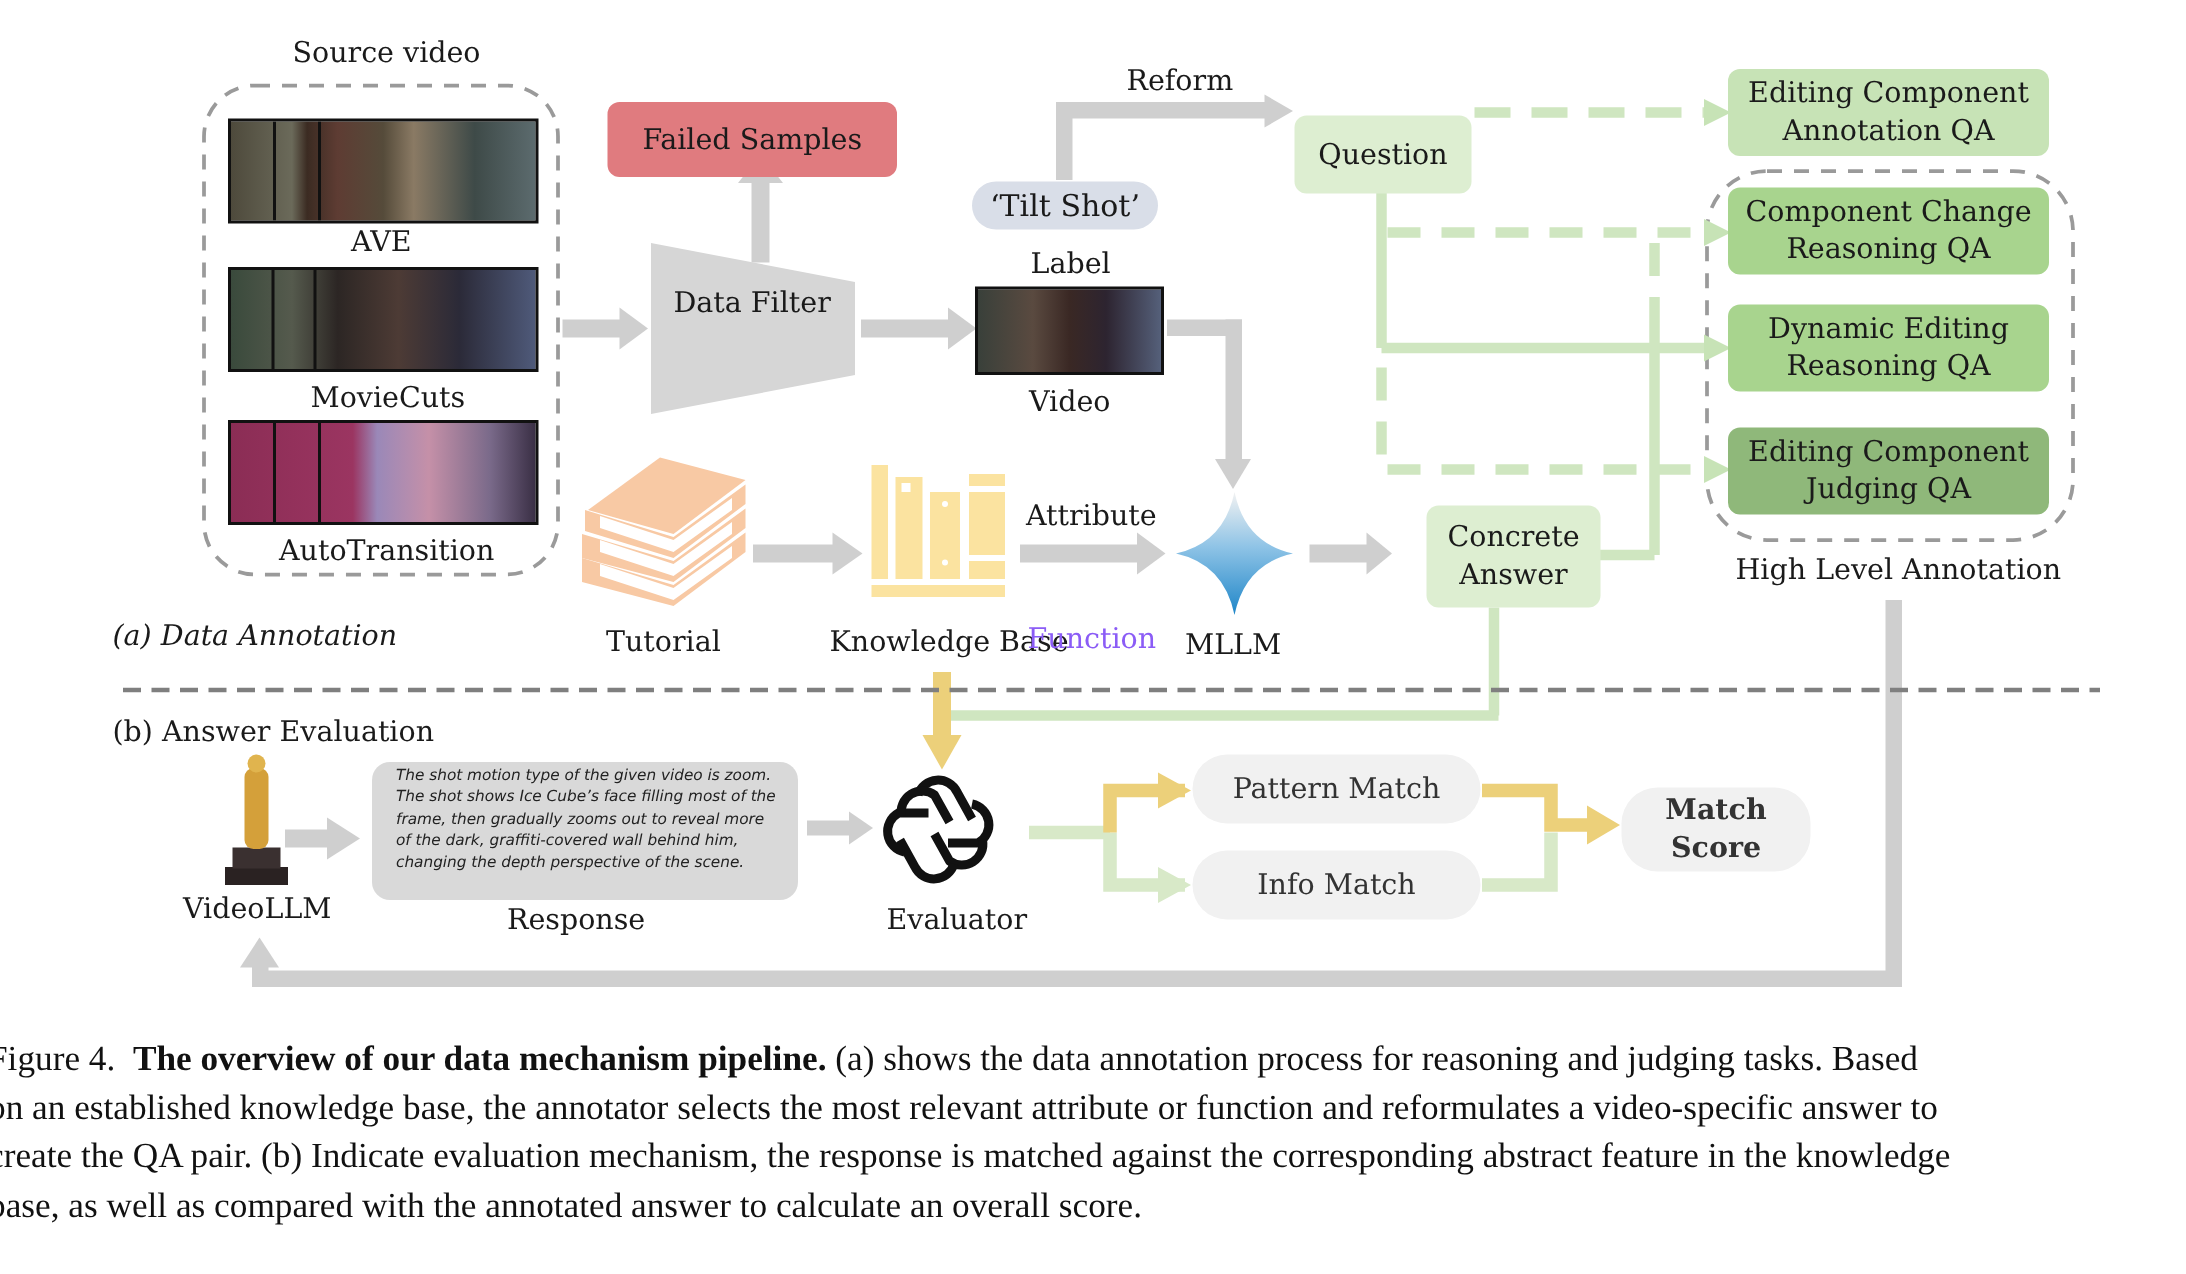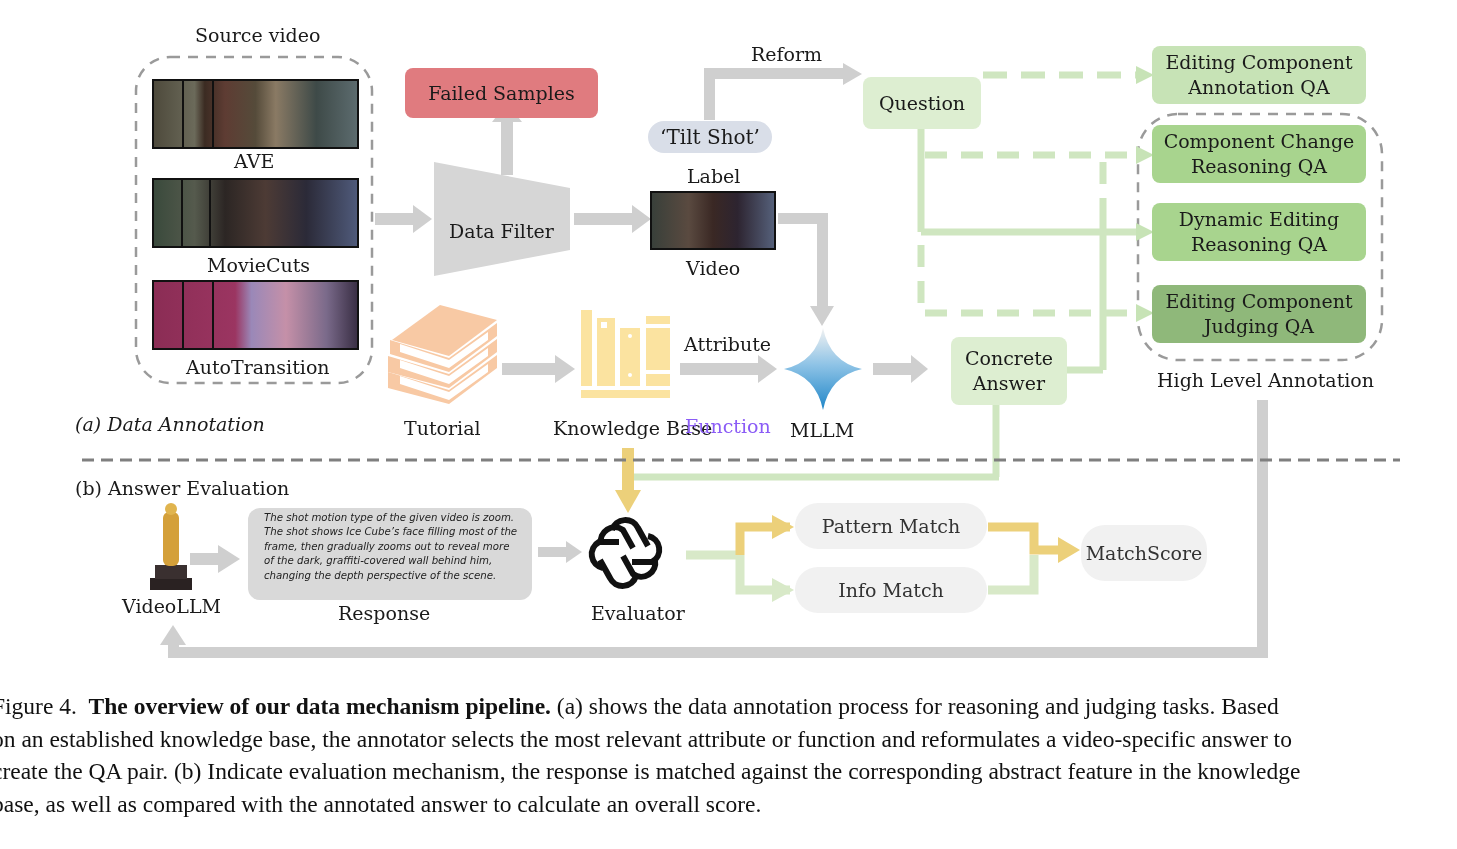--- a/index.html
+++ b/index.html
@@ -174,21 +174,21 @@
 </div>
 <div class="lbl" style="left:207px;top:254px;">MovieCuts</div>
 
 <div class="thumb" style="left:152px;top:280px;width:203px;height:66px;background:linear-gradient(90deg,#8b2d55 0%,#9b3561 40%,#9a88b8 48%,#c590a8 65%,#7a6a8a 85%,#3a2f45 100%);">
   <div class="frame" style="left:28px;"></div>
     <div class="frame" style="left:58px;"></div>
 </div>
 <div class="lbl" style="left:186px;top:356px;">AutoTransition</div>
 
 <div class="box" style="left:405px;top:68px;width:193px;height:50px;background:#e07b7f;">Failed Samples</div>
-<div class="lbl" style="left:449px;top:220px;">Data Filter</div>
+<div class="lbl" style="left:449px;top:191px;">Data Filter</div>
 
 <div class="abs" style="left:648px;top:121px;width:124px;height:32px;background:#d9dee8;border-radius:16px;display:flex;align-items:center;justify-content:center;font-size:20px;">‘Tilt Shot’</div>
 <div class="lbl" style="left:687px;top:165px;">Label</div>
 <div class="thumb" style="left:650px;top:191px;width:122px;height:55px;background:linear-gradient(90deg,#39403a 0%,#5a4a40 30%,#3a2824 50%,#2d2430 70%,#55607a 100%);"></div>
 <div class="lbl" style="left:686px;top:257px;">Video</div>
 <div class="lbl" style="left:715px;top:43px;margin-left:36px;">Reform</div>
 
 <div class="box" style="left:863px;top:49px;width:118px;height:52px;background:#ddeed1;margin-top:28px;">Question</div>
 
 <div class="box" style="left:1152px;top:46px;width:214px;height:58px;background:#c7e3b6;flex-direction:column;">
@@ -223,21 +223,21 @@
 <div class="lbl" style="left:75px;top:413px;text-align:left;font-style:italic;">(a) Data Annotation</div>
 <div class="lbl" style="left:75px;top:477px;text-align:left;">(b) Answer Evaluation</div>
 
 <div class="lbl" style="left:122px;top:595px;">VideoLLM</div>
 <div class="response">The shot motion type of the given video is zoom. The shot shows Ice Cube’s face filling most of the frame, then gradually zooms out to reveal more of the dark, graffiti-covered wall behind him, changing the depth perspective of the scene.</div>
 <div class="lbl" style="left:338px;top:602px;">Response</div>
 <div class="lbl" style="left:591px;top:602px;">Evaluator</div>
 
 <div class="pill" style="left:795px;top:503px;width:192px;height:46px;">Pattern Match</div>
 <div class="pill" style="left:795px;top:567px;width:192px;height:46px;text-align:center;">Info Match</div>
-<div class="pill" style="left:1081px;top:525px;width:126px;height:56px;flex-direction:row;">
+<div class="pill" style="left:1081px;top:525px;width:126px;height:56px;flex-direction:column;font-weight:bold;">
   <span>Match</span>
   <span>Score</span>
 </div>
 
 <div class="caption">
   <span class="line"><span>Figure 4.</span>&nbsp;&nbsp;<b>The overview of our data mechanism pipeline.</b><span> (a) shows the data annotation process for reasoning and judging tasks. Based</span></span>
   <span class="line">on an established knowledge base, the annotator selects the most relevant attribute or function and reformulates a video-specific answer to</span>
   <span class="line">create the QA pair. (b) Indicate evaluation mechanism, the response is matched against the corresponding abstract feature in the knowledge</span>
   <span class="line">base, as well as compared with the annotated answer to calculate an overall score.</span>
 </div>

